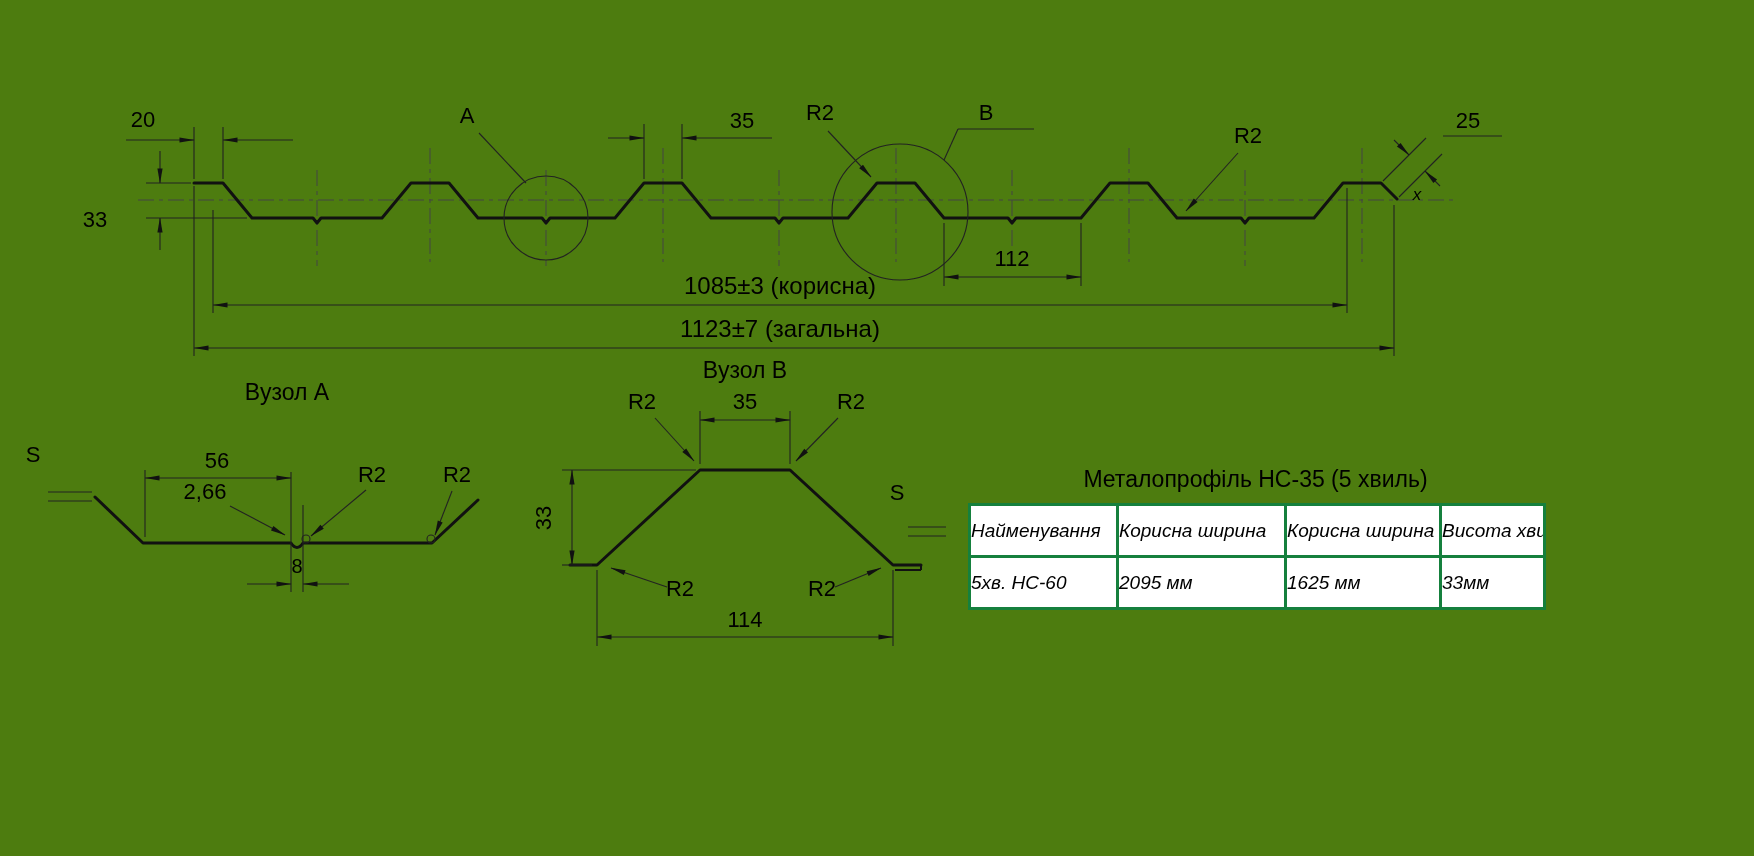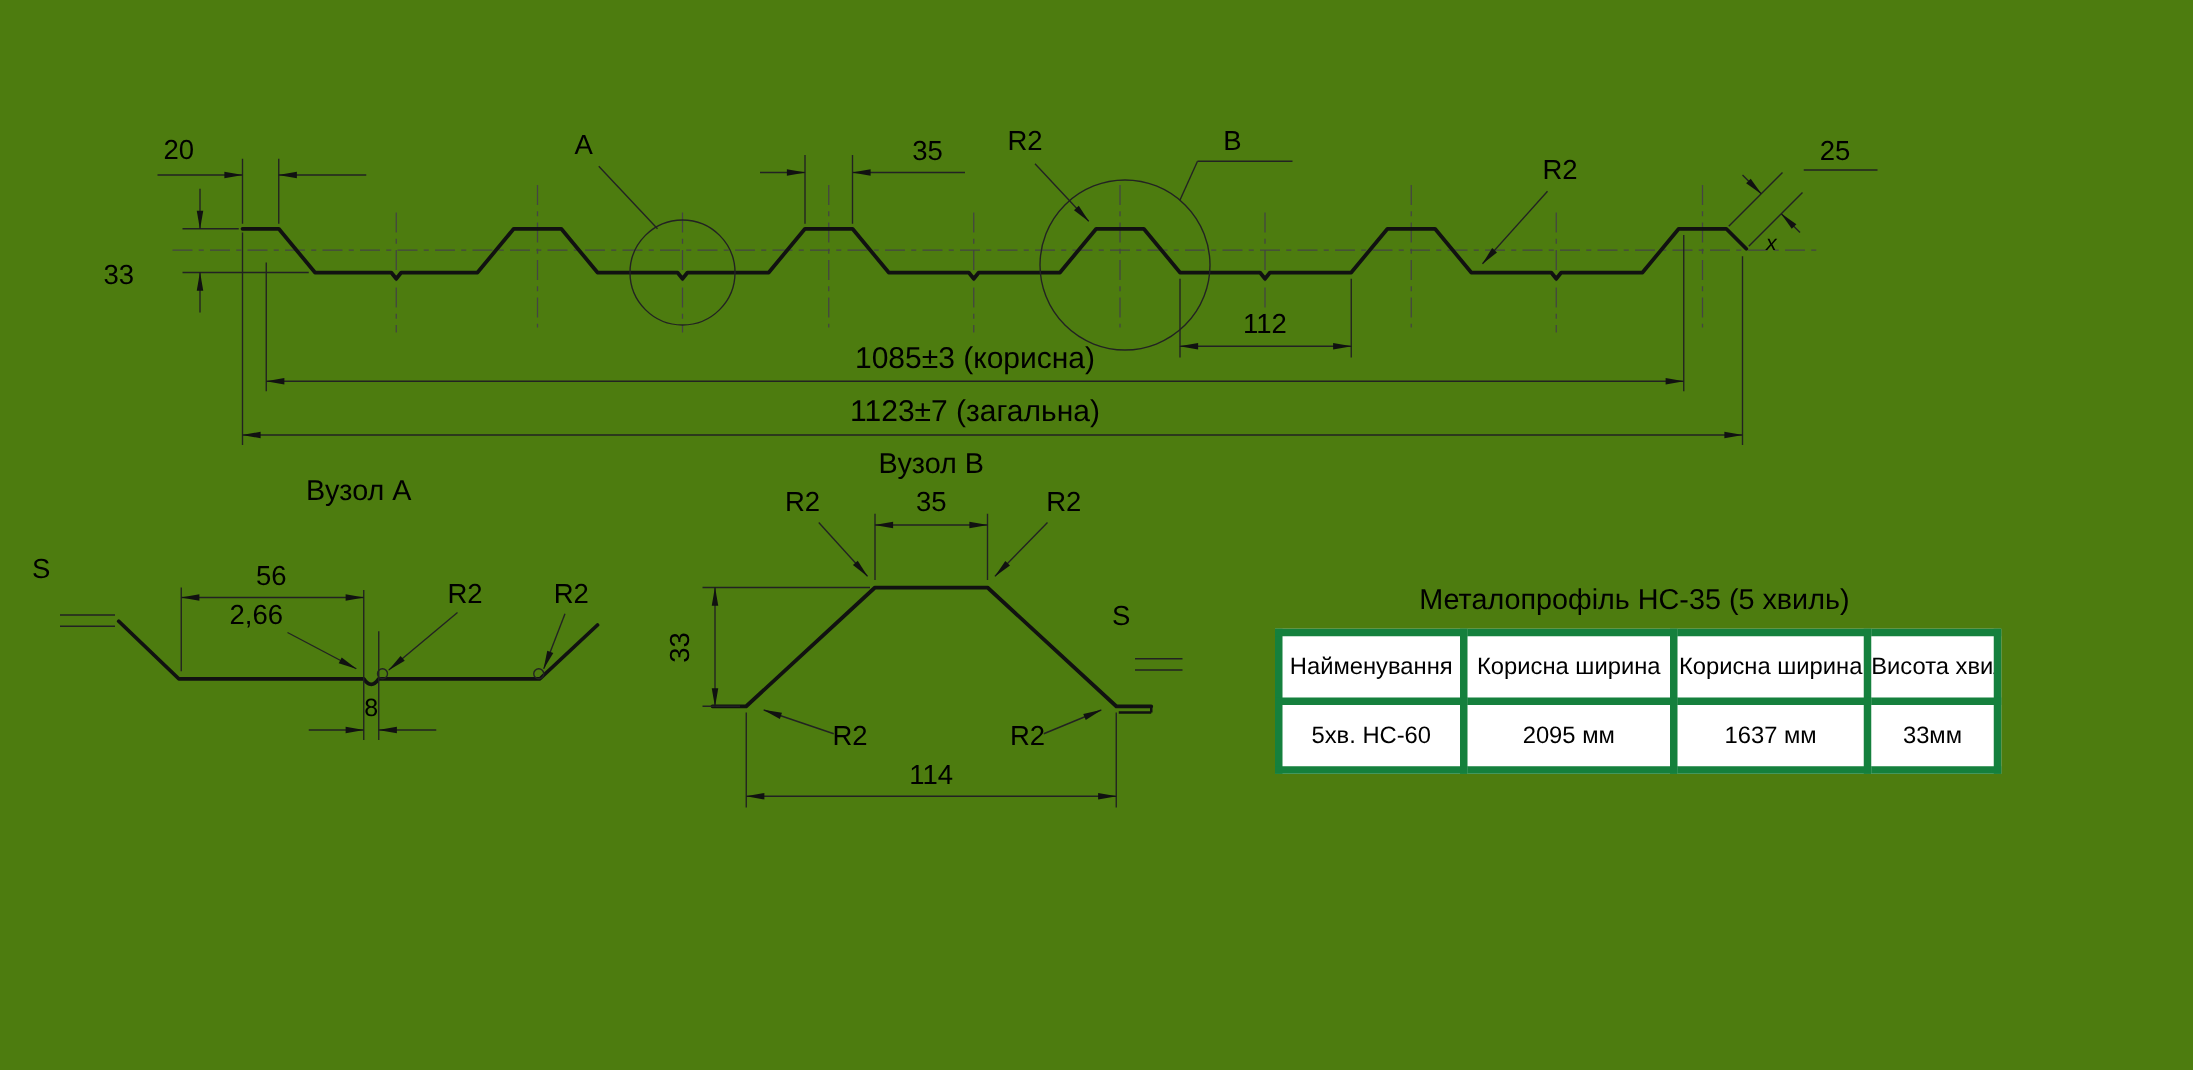--- a/index.html
+++ b/index.html
@@ -8,25 +8,25 @@
   svg{position:absolute;left:0;top:0;}
   svg text{font-family:"Liberation Sans",sans-serif;fill:#000;font-size:22px;}
   .t24{font-size:24px;}
   .t23{font-size:23px;}
   .t20{font-size:20px;}
   .t17{font-size:17px;font-style:italic;}
   .thick{stroke:#111;stroke-width:3;fill:none;stroke-linejoin:round;stroke-linecap:round;}
   .med{stroke:#111;stroke-width:2;fill:none;}
   .thin{stroke:#222;stroke-width:1.1;fill:none;}
   .cl{stroke:#444;stroke-width:1;stroke-dasharray:16 5 4 5;fill:none;}
-  .spec{position:absolute;left:1020px;top:466px;width:575px;}
+  .spec{position:absolute;left:968px;top:466px;width:575px;}
   .spec-title{text-align:center;font-size:23px;color:#000;margin:0 0 10px 0;white-space:nowrap;}
   table.spec-table{border-collapse:collapse;width:100%;background:#fff;table-layout:fixed;}
-  table.spec-table th,table.spec-table td{border:6px solid #15803d;text-align:center;vertical-align:middle;
-       font-weight:400;font-size:19px;color:#000;padding:0;height:49px;overflow:hidden;white-space:nowrap;}
+  table.spec-table th,table.spec-table td{border:3px solid #15803d;text-align:left;vertical-align:middle;
+       font-weight:400;font-size:19px;color:#000;padding:0;height:49px;overflow:hidden;white-space:nowrap;font-style:italic;}
 </style>
 </head>
 <body>
 
 <div class="canvas">
 
 <svg width="1754" height="856" viewBox="0 0 1754 856">
   <defs>
     <marker id="arr" viewBox="0 0 16 6" markerWidth="16" markerHeight="6" refX="15.5" refY="3" orient="auto-start-reverse" markerUnits="userSpaceOnUse">
       <path d="M16,3 L1,0.4 L1,5.6 z" fill="#111"></path>
@@ -212,20 +212,20 @@
         <th>Найменування</th>
         <th>Корисна ширина</th>
         <th>Корисна ширина</th>
         <th>Висота хвилі</th>
       </tr>
     </thead>
     <tbody>
       <tr>
         <td>5хв. НС-60</td>
         <td>2095 мм</td>
-        <td>1637 мм</td>
+        <td>1625 мм</td>
         <td>33мм</td>
       </tr>
     </tbody>
   </table>
 </div>
 
 </div>
 
 </body></html>

